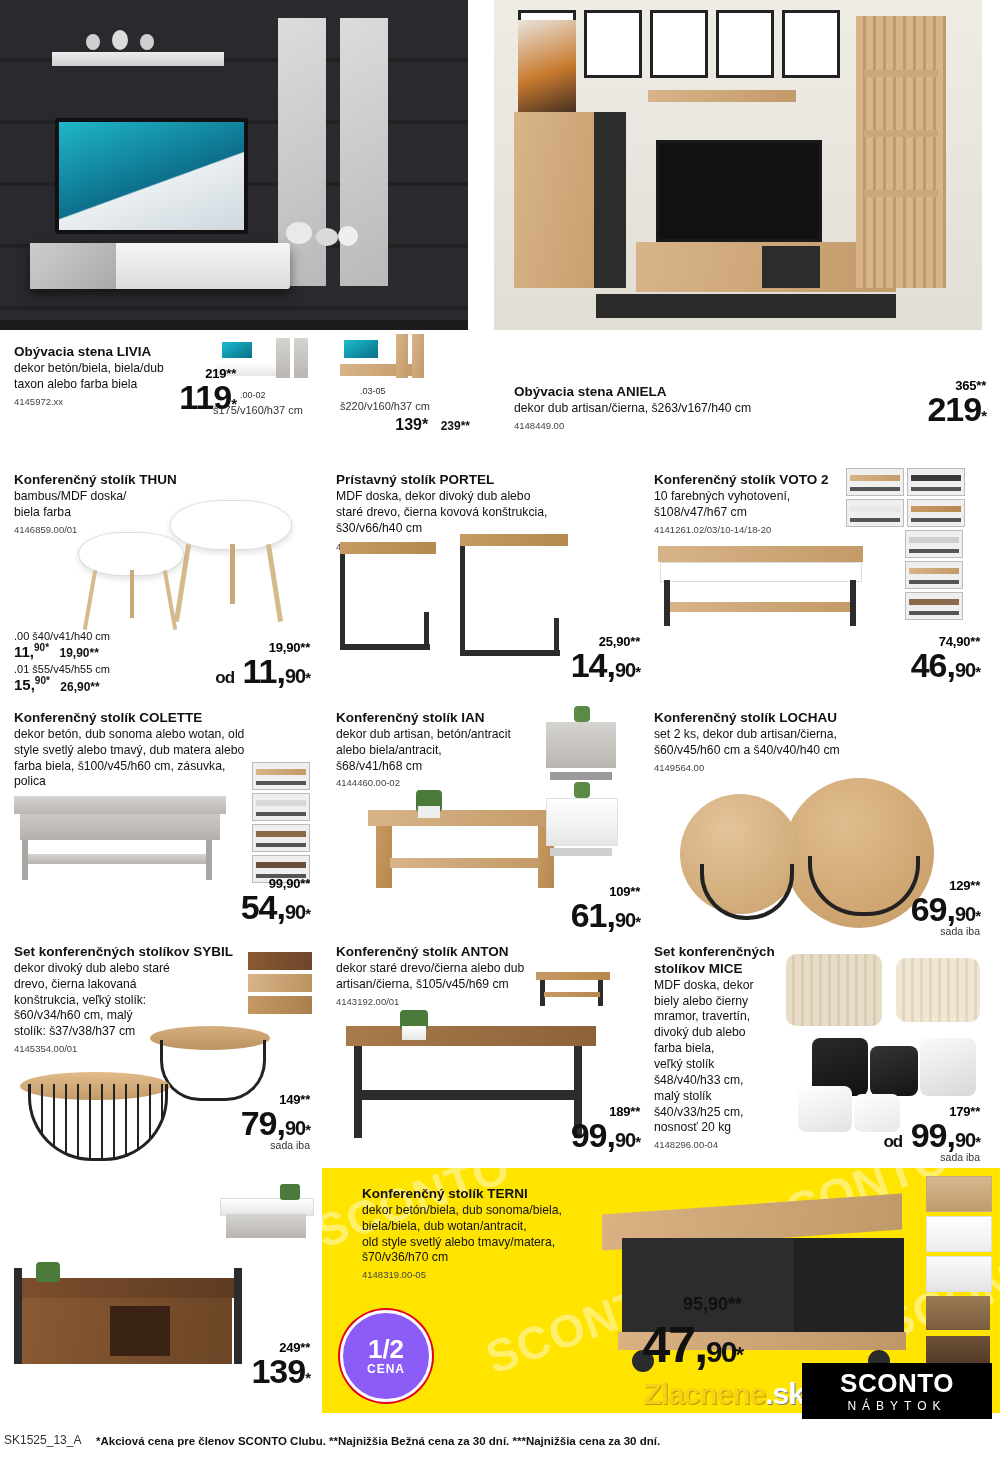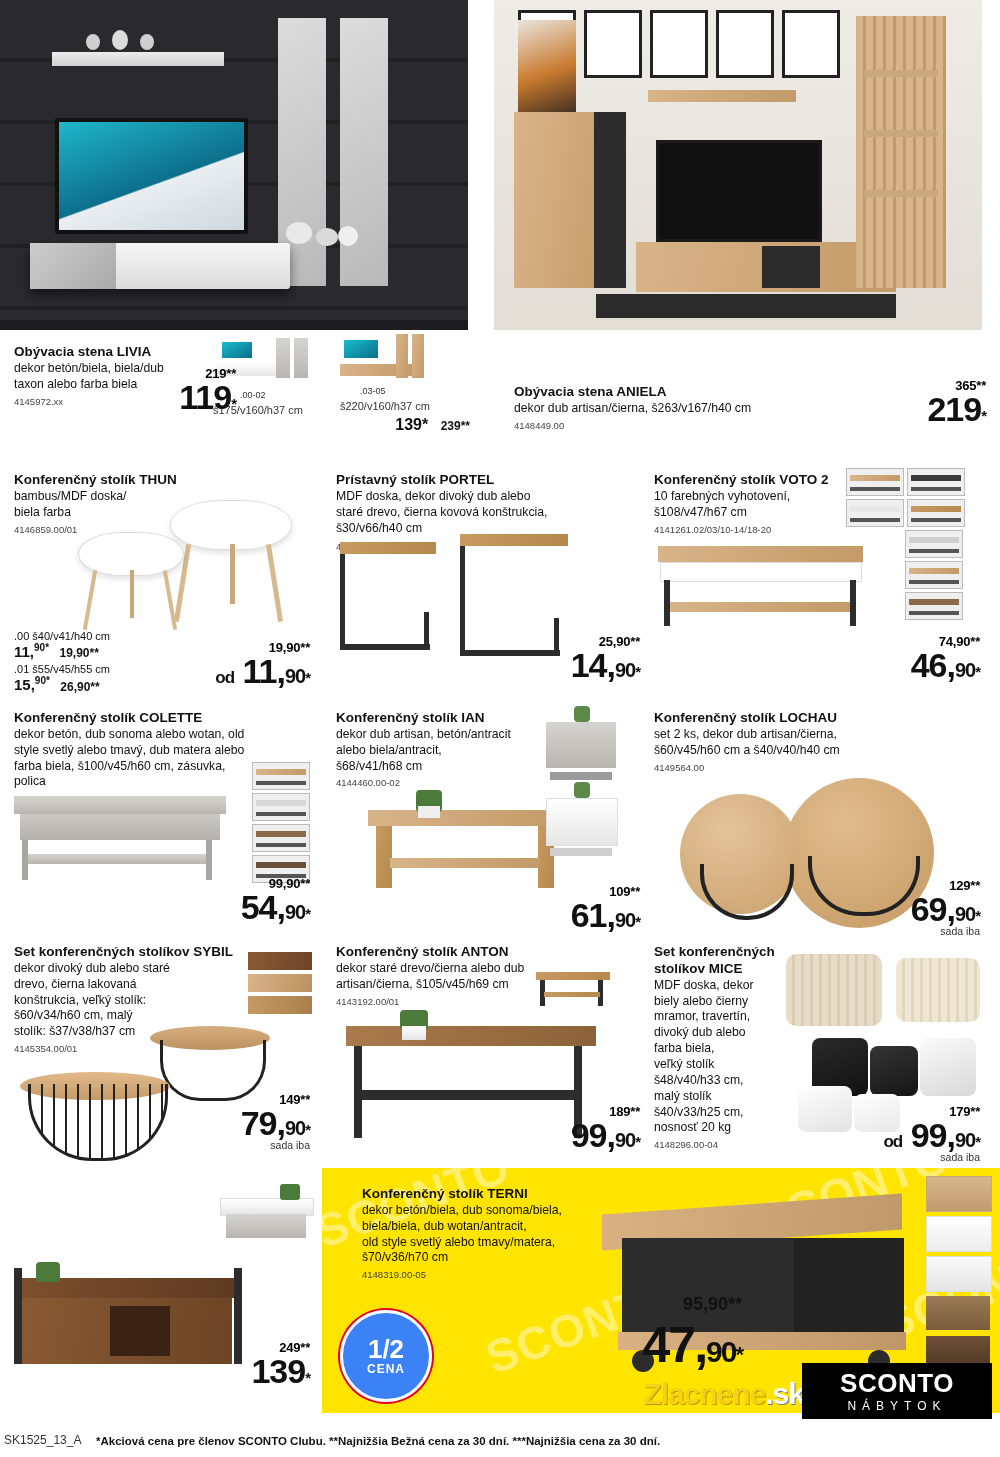--- a/index.html
+++ b/index.html
@@ -51,21 +51,21 @@
      text-shadow:1px 1px 0 #b99c00;letter-spacing:-1px;}
   .watermark span{color:#fff;text-shadow:1px 1px 0 #777;}
 
   .footnote{position:absolute;left:96px;bottom:10px;font-size:11.5px;font-weight:bold;}
   .sku{position:absolute;left:4px;bottom:10px;font-size:12px;color:#333;}
 
   
   .promo{position:absolute;left:322px;top:1168px;width:678px;height:245px;background:#ffe400;overflow:hidden;}
   .promo .sc-wm{position:absolute;font-weight:bold;color:#ffef6a;font-size:46px;letter-spacing:1px;}
   .halfprice{position:absolute;left:340px;top:1310px;width:86px;height:86px;border-radius:50%;
-    background:#3b82f6;color:#fff;display:flex;flex-direction:column;align-items:center;justify-content:center;
+    background:#8b5cf6;color:#fff;display:flex;flex-direction:column;align-items:center;justify-content:center;
     border:3px solid #fff;box-shadow:0 0 0 2px #e2001a;}
   .halfprice .half{font-size:26px;font-weight:bold;line-height:1;}
   .halfprice .cena{font-size:12px;font-weight:bold;letter-spacing:1px;}
 
   
   .wood{background:linear-gradient(100deg,#c79a63,#b5884f);}
   .wood2{background:linear-gradient(100deg,#d8b489,#c39a68);}
   .dark{background:#2c2c2c;}
   .grey{background:linear-gradient(#d6d4d0,#b9b6b1);}
   .white{background:linear-gradient(#fff,#e6e6e6);}

